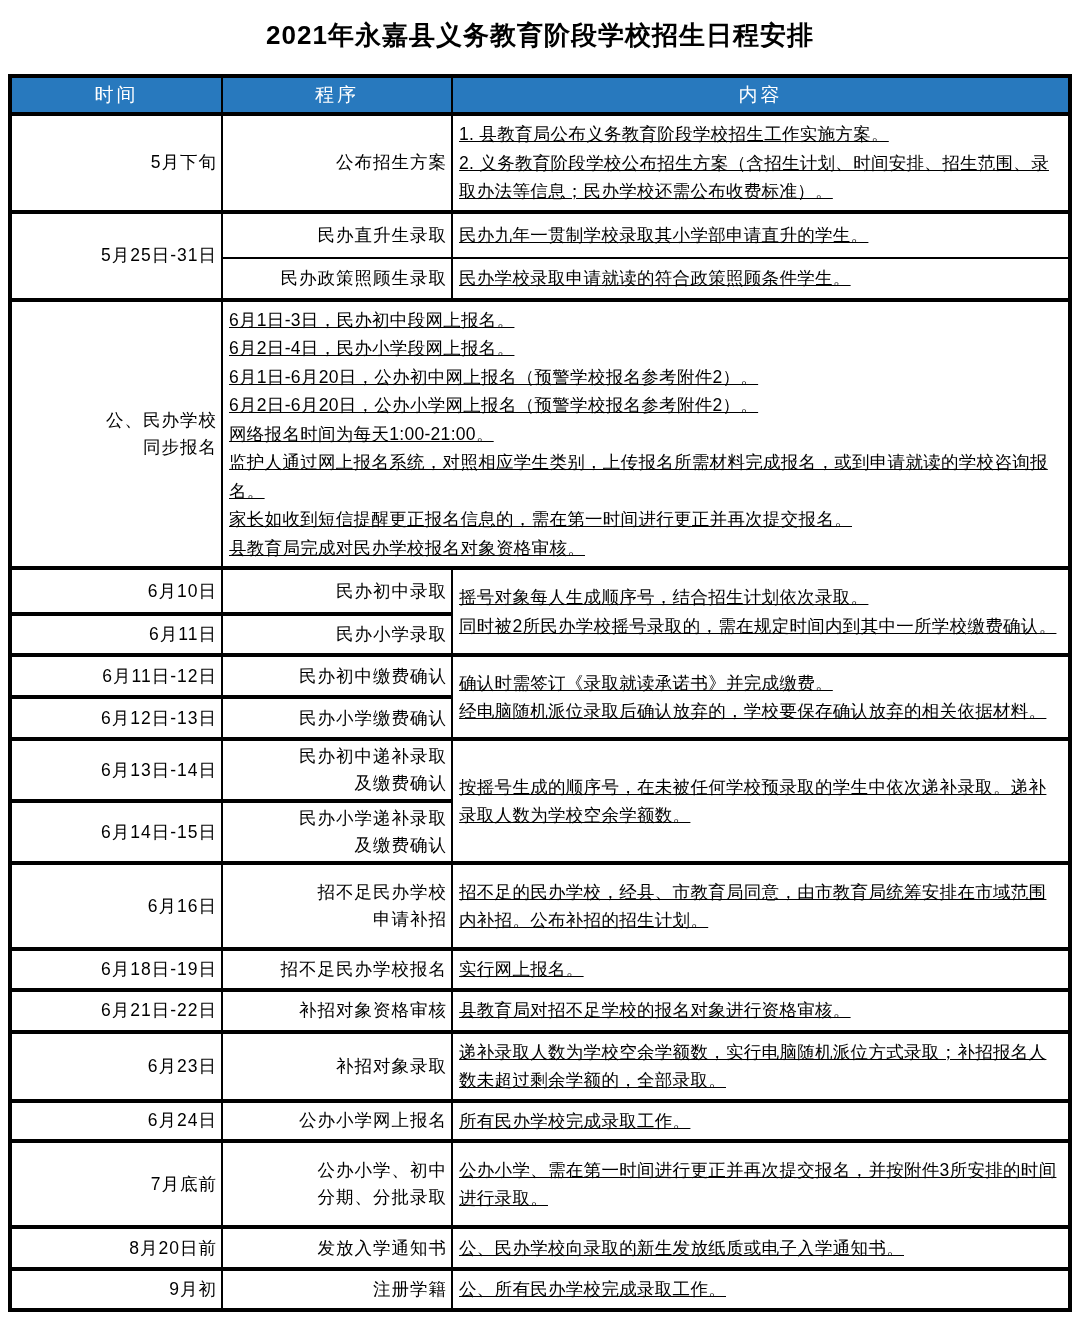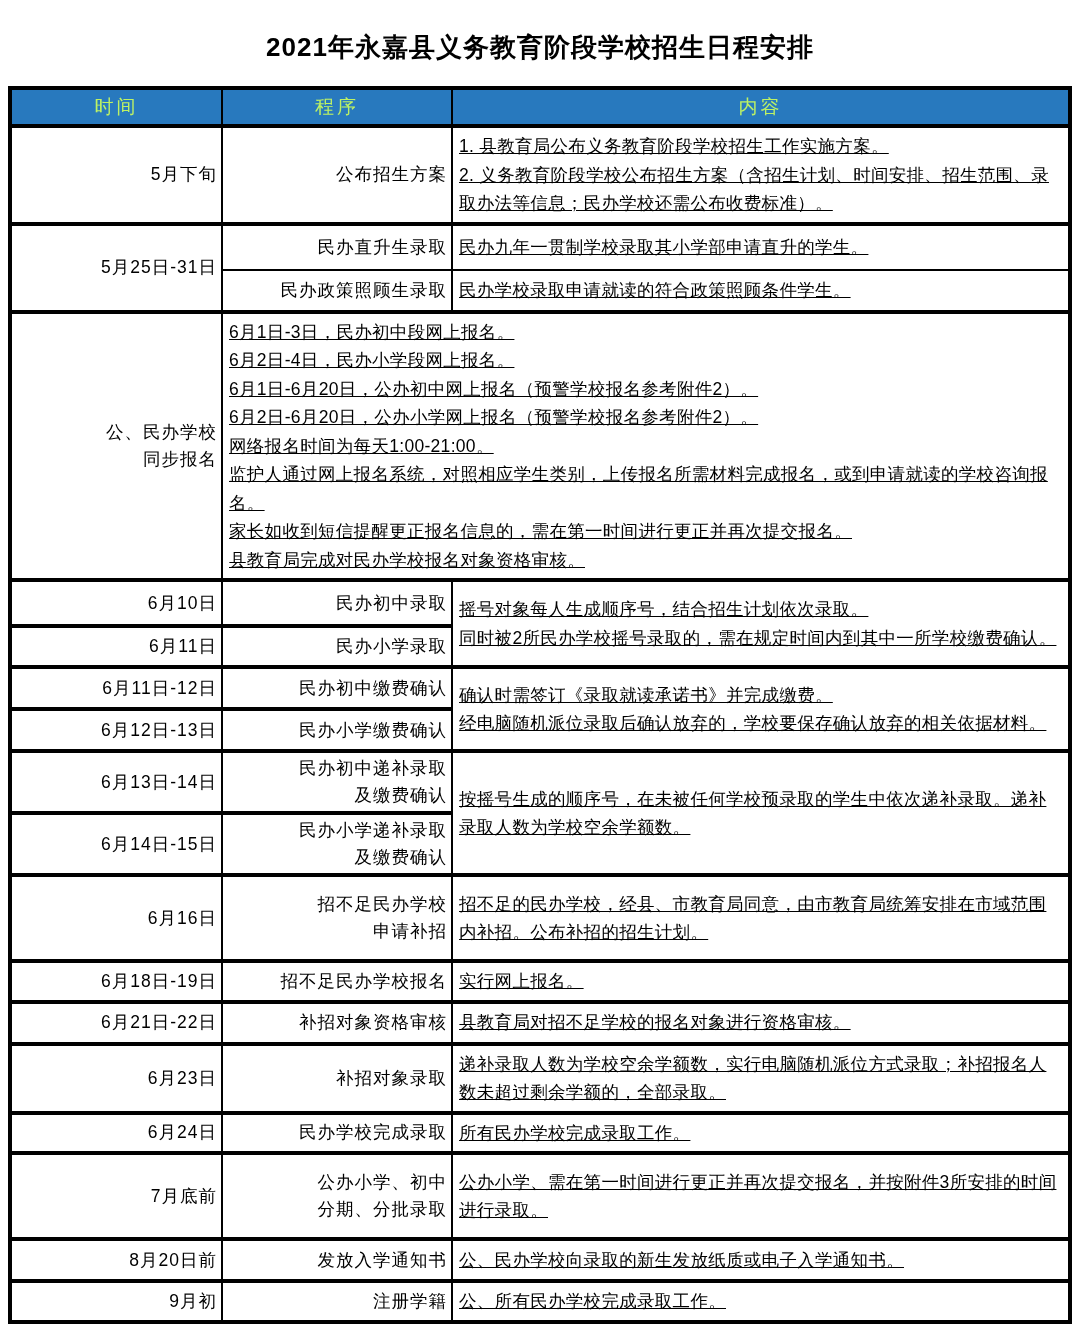--- a/index.html
+++ b/index.html
@@ -7,21 +7,21 @@
     width: 1080px;
     height: 1338px;
     background: #ffffff;
     color: #000000;
     font-family: "Liberation Sans", sans-serif;
     overflow: hidden;
     box-sizing: border-box;
   }
   .title {
     margin: 0;
-    padding-top: 30px;
+    padding-top: 18px;
     height: 38px;
     text-align: center;
     font-size: 26px;
     font-weight: bold;
     letter-spacing: 1px;
   }
   table.schedule {
     border-collapse: collapse;
     table-layout: fixed;
     width: 1060px;
@@ -29,21 +29,21 @@
     border: 4px solid #000000;
   }
   th, td {
     border: 2px solid #000000;
     white-space: pre-line;
     overflow: hidden;
     box-sizing: border-box;
   }
   th {
     background: #2879BE;
-    color: #bef264;
+    color: #ffffff;
     font-size: 19px;
     font-weight: normal;
     letter-spacing: 3px;
     height: 38px;
     text-align: center;
     vertical-align: middle;
   }
   td {
     font-size: 17.5px;
     vertical-align: middle;
@@ -169,21 +169,21 @@
       </tr>
 
       <tr style="height:46px">
         <td class="c-time gt">6月23日</td>
         <td class="c-proc gt">补招对象录取</td>
         <td class="c-content gt">递补录取人数为学校空余学额数，实行电脑随机派位方式录取；补招报名人数未超过剩余学额的，全部录取。</td>
       </tr>
 
       <tr style="height:37px">
         <td class="c-time gt">6月24日</td>
-        <td class="c-proc gt">民办学校完成录取</td>
+        <td class="c-proc gt">公办小学网上报名</td>
         <td class="c-content gt">所有民办学校完成录取工作。</td>
       </tr>
 
       <tr style="height:86px">
         <td class="c-time gt">7月底前</td>
         <td class="c-proc gt">公办小学、初中
 分期、分批录取</td>
         <td class="c-content gt">公办小学、需在第一时间进行更正并再次提交报名，并按附件3所安排的时间进行录取。</td>
       </tr>
 

